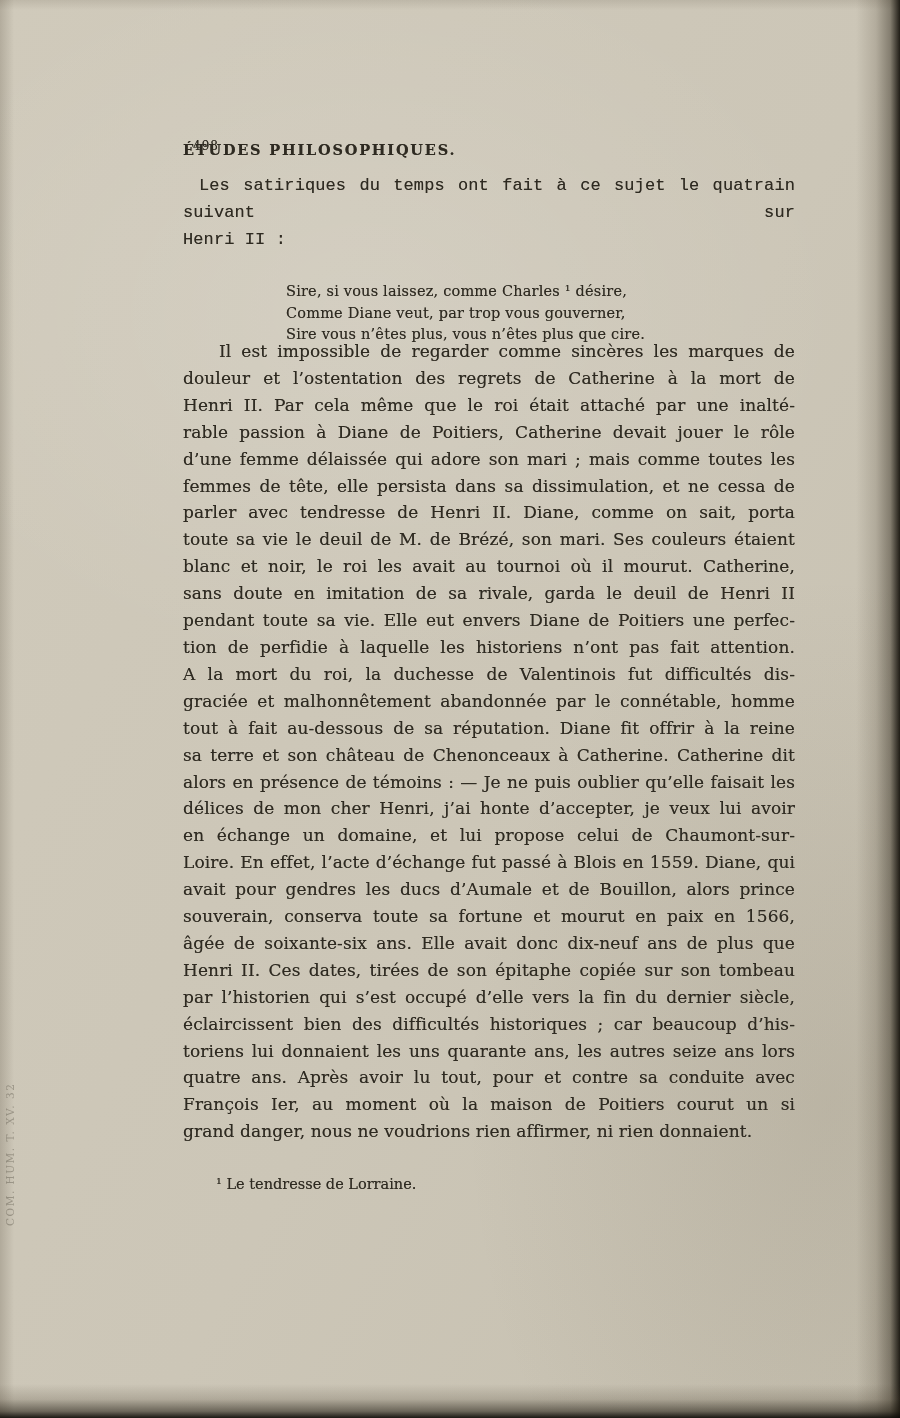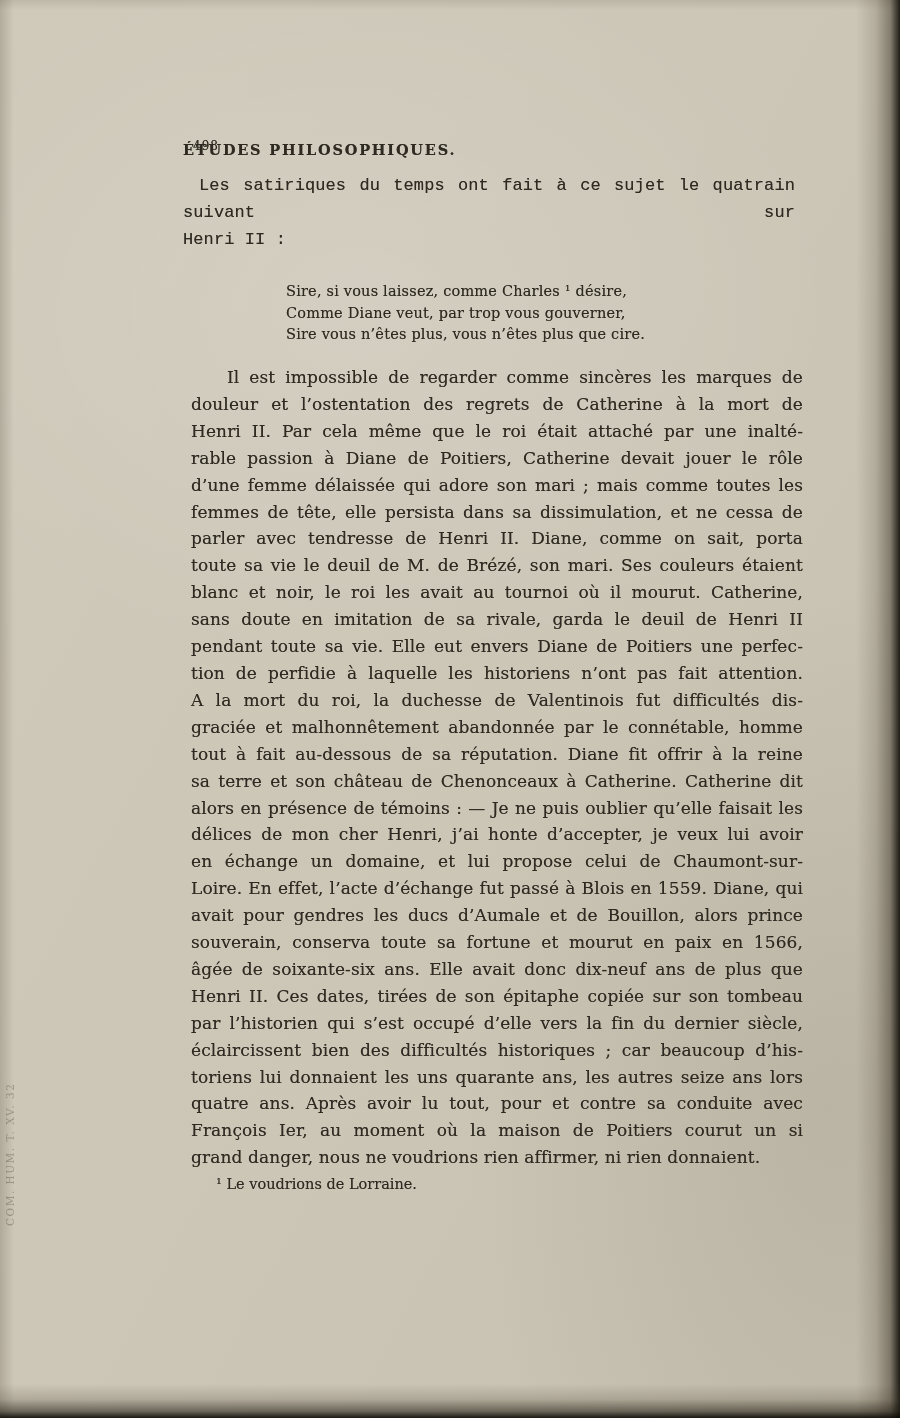--- a/index.html
+++ b/index.html
@@ -30,22 +30,22 @@
     font-size:14.5px;font-weight:bold;letter-spacing:1.8px;}
 
   .intro{position:absolute;top:172px;left:183px;width:612px;
     font-size:17px;line-height:27px;letter-spacing:0.1px;font-family:Liberation Mono, monospace;}
   .intro .line:first-child{text-indent:16px;}
 
   .poem{position:absolute;top:237px;left:286px;width:400px;
     font-size:14.5px;line-height:21.5px;letter-spacing:0.2px;margin-top:44px;}
   .poem .line{text-align:left;text-align-last:left;}
 
-  .main{position:absolute;top:364px;left:183px;width:612px;
-    font-size:17px;line-height:26.9px;letter-spacing:0.1px;margin-left:8px;}
+  .main{position:absolute;top:338px;left:183px;width:612px;
+    font-size:17px;line-height:26.9px;letter-spacing:0.1px;}
   .main .line:first-child{text-indent:36px;}
 
   .line{text-align:justify;text-align-last:justify;}
   .line.last{text-align-last:left;}
 
   .footnote{position:absolute;top:1176px;left:183px;width:612px;font-size:14.5px;}
   .footnote .fn{text-indent:33px;}
 
   .margin-mark{position:absolute;left:4px;top:1066px;height:160px;
     writing-mode:vertical-rl;transform:rotate(180deg);
@@ -97,21 +97,21 @@
     <div class="line">Henri II. Ces dates, tirées de son épitaphe copiée sur son tombeau</div>
     <div class="line">par l’historien qui s’est occupé d’elle vers la fin du dernier siècle,</div>
     <div class="line">éclaircissent bien des difficultés historiques ; car beaucoup d’his-</div>
     <div class="line">toriens lui donnaient les uns quarante ans, les autres seize ans lors</div>
     <div class="line">quatre ans. Après avoir lu tout, pour et contre sa conduite avec</div>
     <div class="line">François Ier, au moment où la maison de Poitiers courut un si</div>
     <div class="line last">grand danger, nous ne voudrions rien affirmer, ni rien donnaient.</div>
   </div>
 
 <div class="footnote text-ink">
-  <div class="fn">¹ Le voudrions de Lorraine.</div>
+  <div class="fn">¹ Le tendresse de Lorraine.</div>
 </div>
 
 <div class="margin-mark">COM. HUM. T. XV. 32</div>
 
 <div class="edge-left"></div>
 <div class="edge-top"></div>
 <div class="edge-right"></div>
 <div class="edge-bottom"></div>
 
 </body></html>

